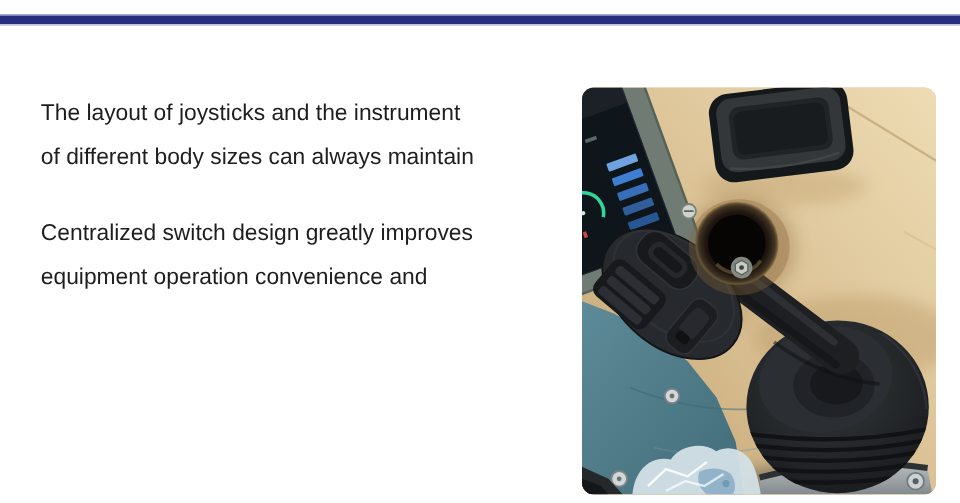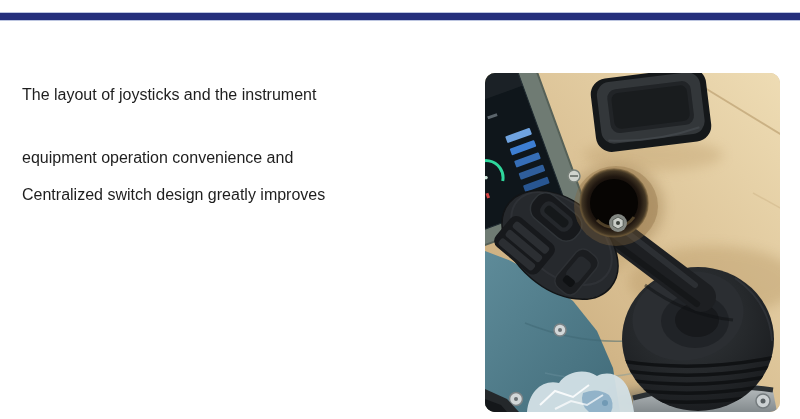--- a/index.html
+++ b/index.html
@@ -7,42 +7,43 @@
     position:relative;width:800px;height:419px;background:#ffffff;overflow:hidden;
     font-family:"Liberation Sans", sans-serif;
   }
   .top-bar{
     position:absolute;left:0;top:12px;width:800px;height:7px;
     background:#252f7c;border-top:1px solid #bcc5e0;border-bottom:1px solid #bcc5e0;
   }
   .text-col{
     position:absolute;left:18px;top:76px;width:462px;color:#1e1e1e;
   }
-  .text-col p{margin:0 0 26px 4px;font-size:16px;line-height:37px;font-weight:400;}
+  .text-col p{margin:0 0 26px 16px;font-size:19px;line-height:37px;font-weight:400;}
   .line{display:block;white-space:nowrap;}
   .photo{
     position:absolute;left:485px;top:73px;width:295px;height:339px;margin:0;
     border-radius:10px;overflow:hidden;background:#d9bf92;
   }
   .photo svg{display:block;width:100%;height:100%;}
 </style>
 </head>
 <body>
 
 <div class="canvas">
 
   <div class="top-bar"></div>
 
   <div class="text-col">
     <p>
       <span class="line">The layout of joysticks and the instrument</span>
+      <span class="line">of different body sizes can always maintain</span>
     </p>
     <p>
+      <span class="line">Centralized switch design greatly improves</span>
       <span class="line">equipment operation convenience and</span>
-      <span class="line">Centralized switch design greatly improves</span>
     </p>
   </div>
 
   <figure class="photo">
     <svg viewBox="0 0 295 339" preserveAspectRatio="none">
       <defs>
         <linearGradient id="tan" x1="0" y1="1" x2="1" y2="0">
           <stop offset="0" stop-color="#c2a272"></stop>
           <stop offset="0.45" stop-color="#d9bf92"></stop>
           <stop offset="1" stop-color="#eedcb4"></stop>

